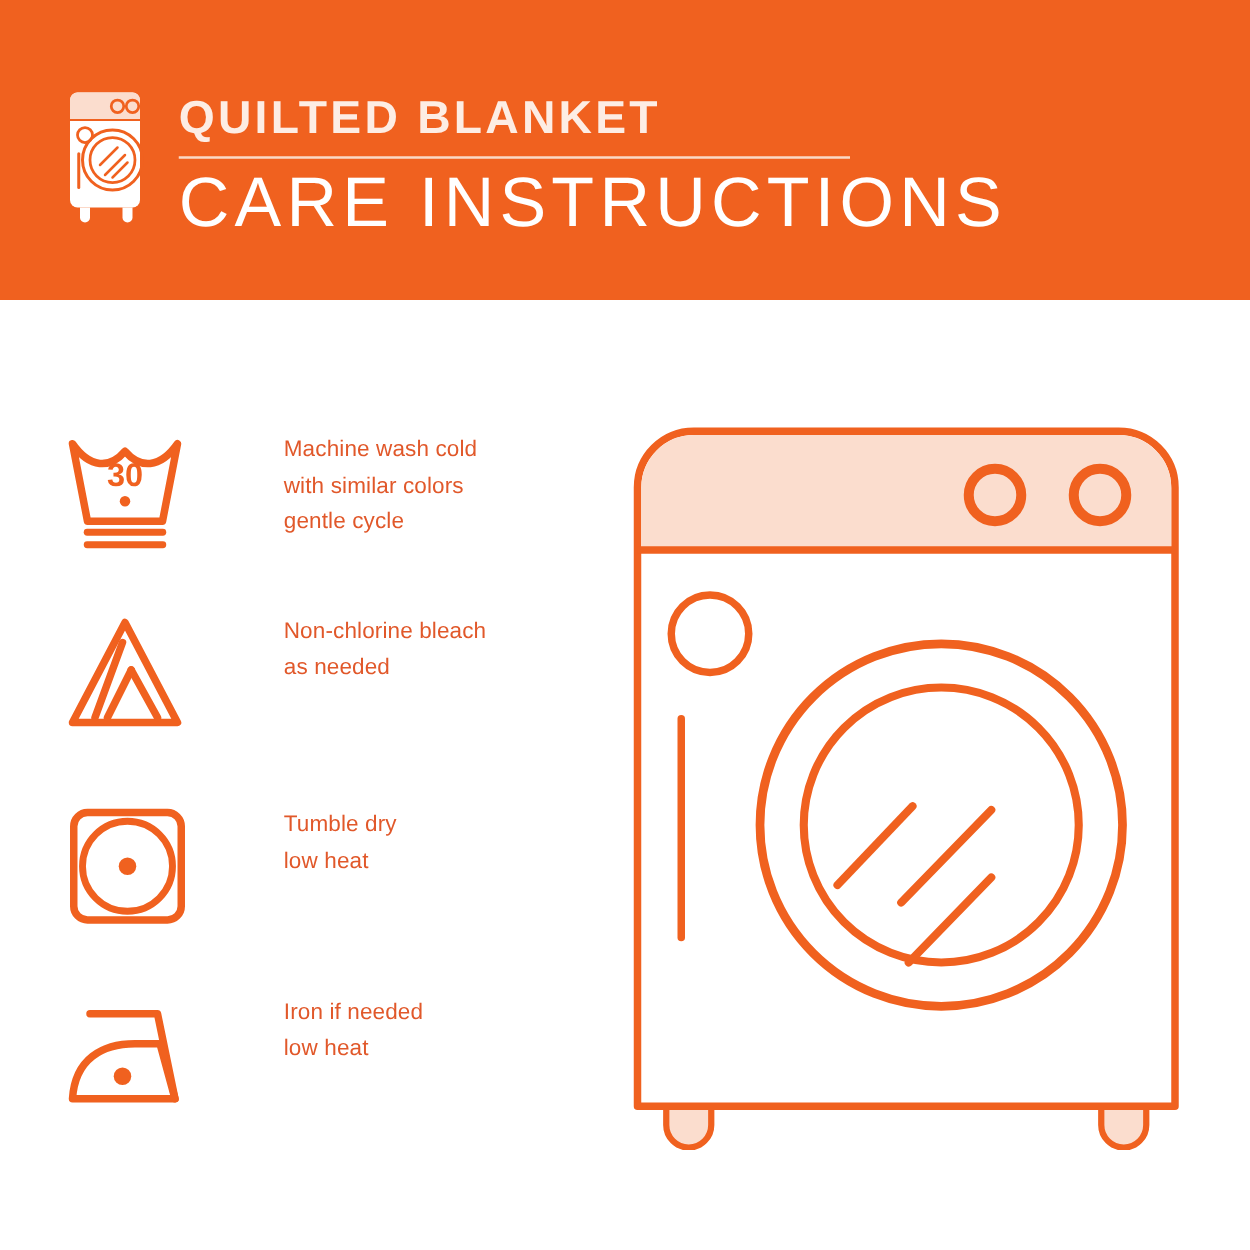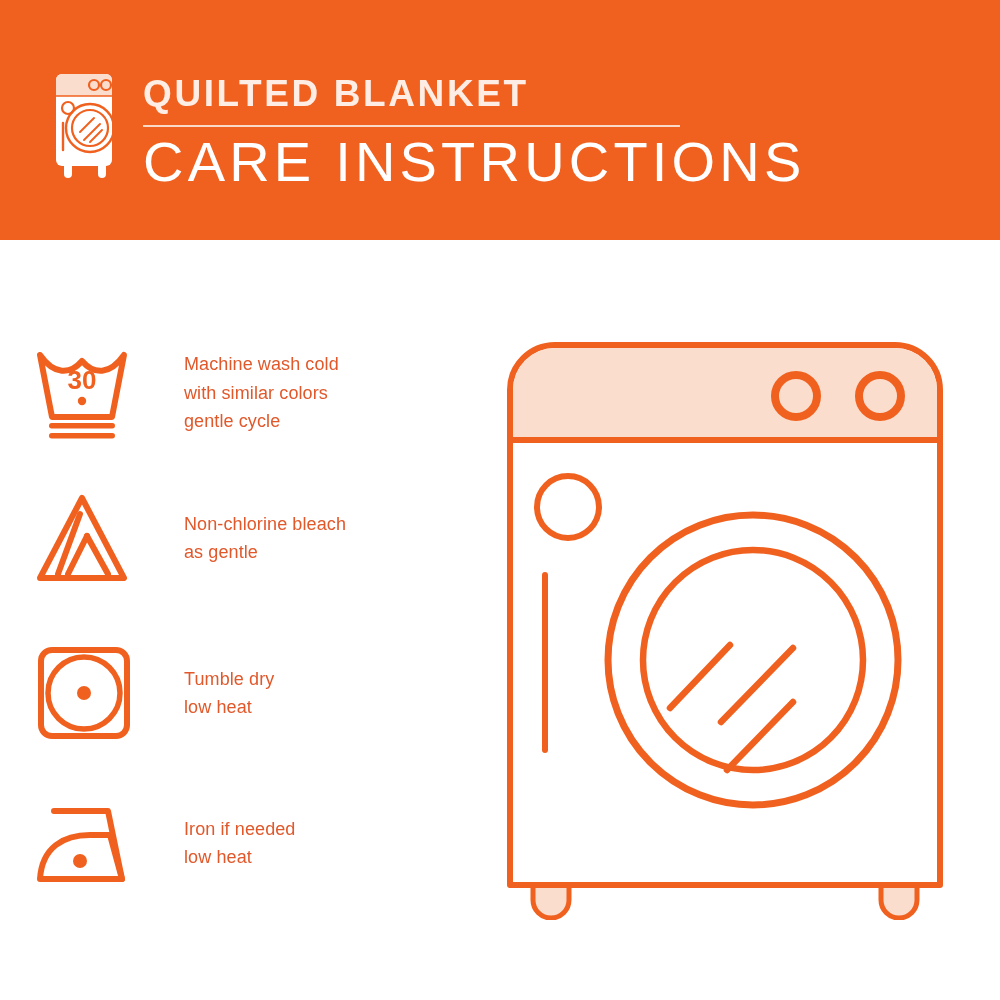--- a/index.html
+++ b/index.html
@@ -51,24 +51,25 @@
     white-space:nowrap;
   }
 
   
   #instructions {
     position:absolute; left:0; top:240px;
     width:500px; height:760px;
   }
   .care-row {
     position:absolute;
-    left:32px;
+    left:50px;
     width:440px;
     display:flex;
-    align-items:center;
+    align-items:flex-start;
+    gap:25px;
   }
   .care-icon {
     width:110px;
     flex:0 0 110px;
     display:flex;
     align-items:center;
     justify-content:flex-start;
   }
   .care-label {
     font-size:18px;
@@ -156,21 +157,21 @@
         <svg width="104" height="96" viewBox="0 0 104 96">
 
           <path d="M50 8 L92 88 L8 88 Z" fill="none" stroke="#F0611F" stroke-width="6" stroke-linejoin="round"></path>
 
           <path d="M48 24 L26 84" fill="none" stroke="#F0611F" stroke-width="6" stroke-linecap="round"></path>
           <path d="M55 46 L36 84" fill="none" stroke="#F0611F" stroke-width="6" stroke-linecap="round"></path>
           <path d="M55 46 L76 84" fill="none" stroke="#F0611F" stroke-width="6" stroke-linecap="round"></path>
         </svg>
       </div>
       <div class="care-label">Non-chlorine bleach
-as gentle</div>
+as needed</div>
     </div>
 
     <div class="care-row" id="row-dry">
       <div class="care-icon">
         <svg width="104" height="96" viewBox="0 0 104 96">
           <rect x="9" y="5" width="86" height="86" rx="11" fill="none" stroke="#F0611F" stroke-width="6"></rect>
           <circle cx="52" cy="48" r="36" fill="none" stroke="#F0611F" stroke-width="5.5"></circle>
           <circle cx="52" cy="48" r="7" fill="#F0611F"></circle>
         </svg>
       </div>

